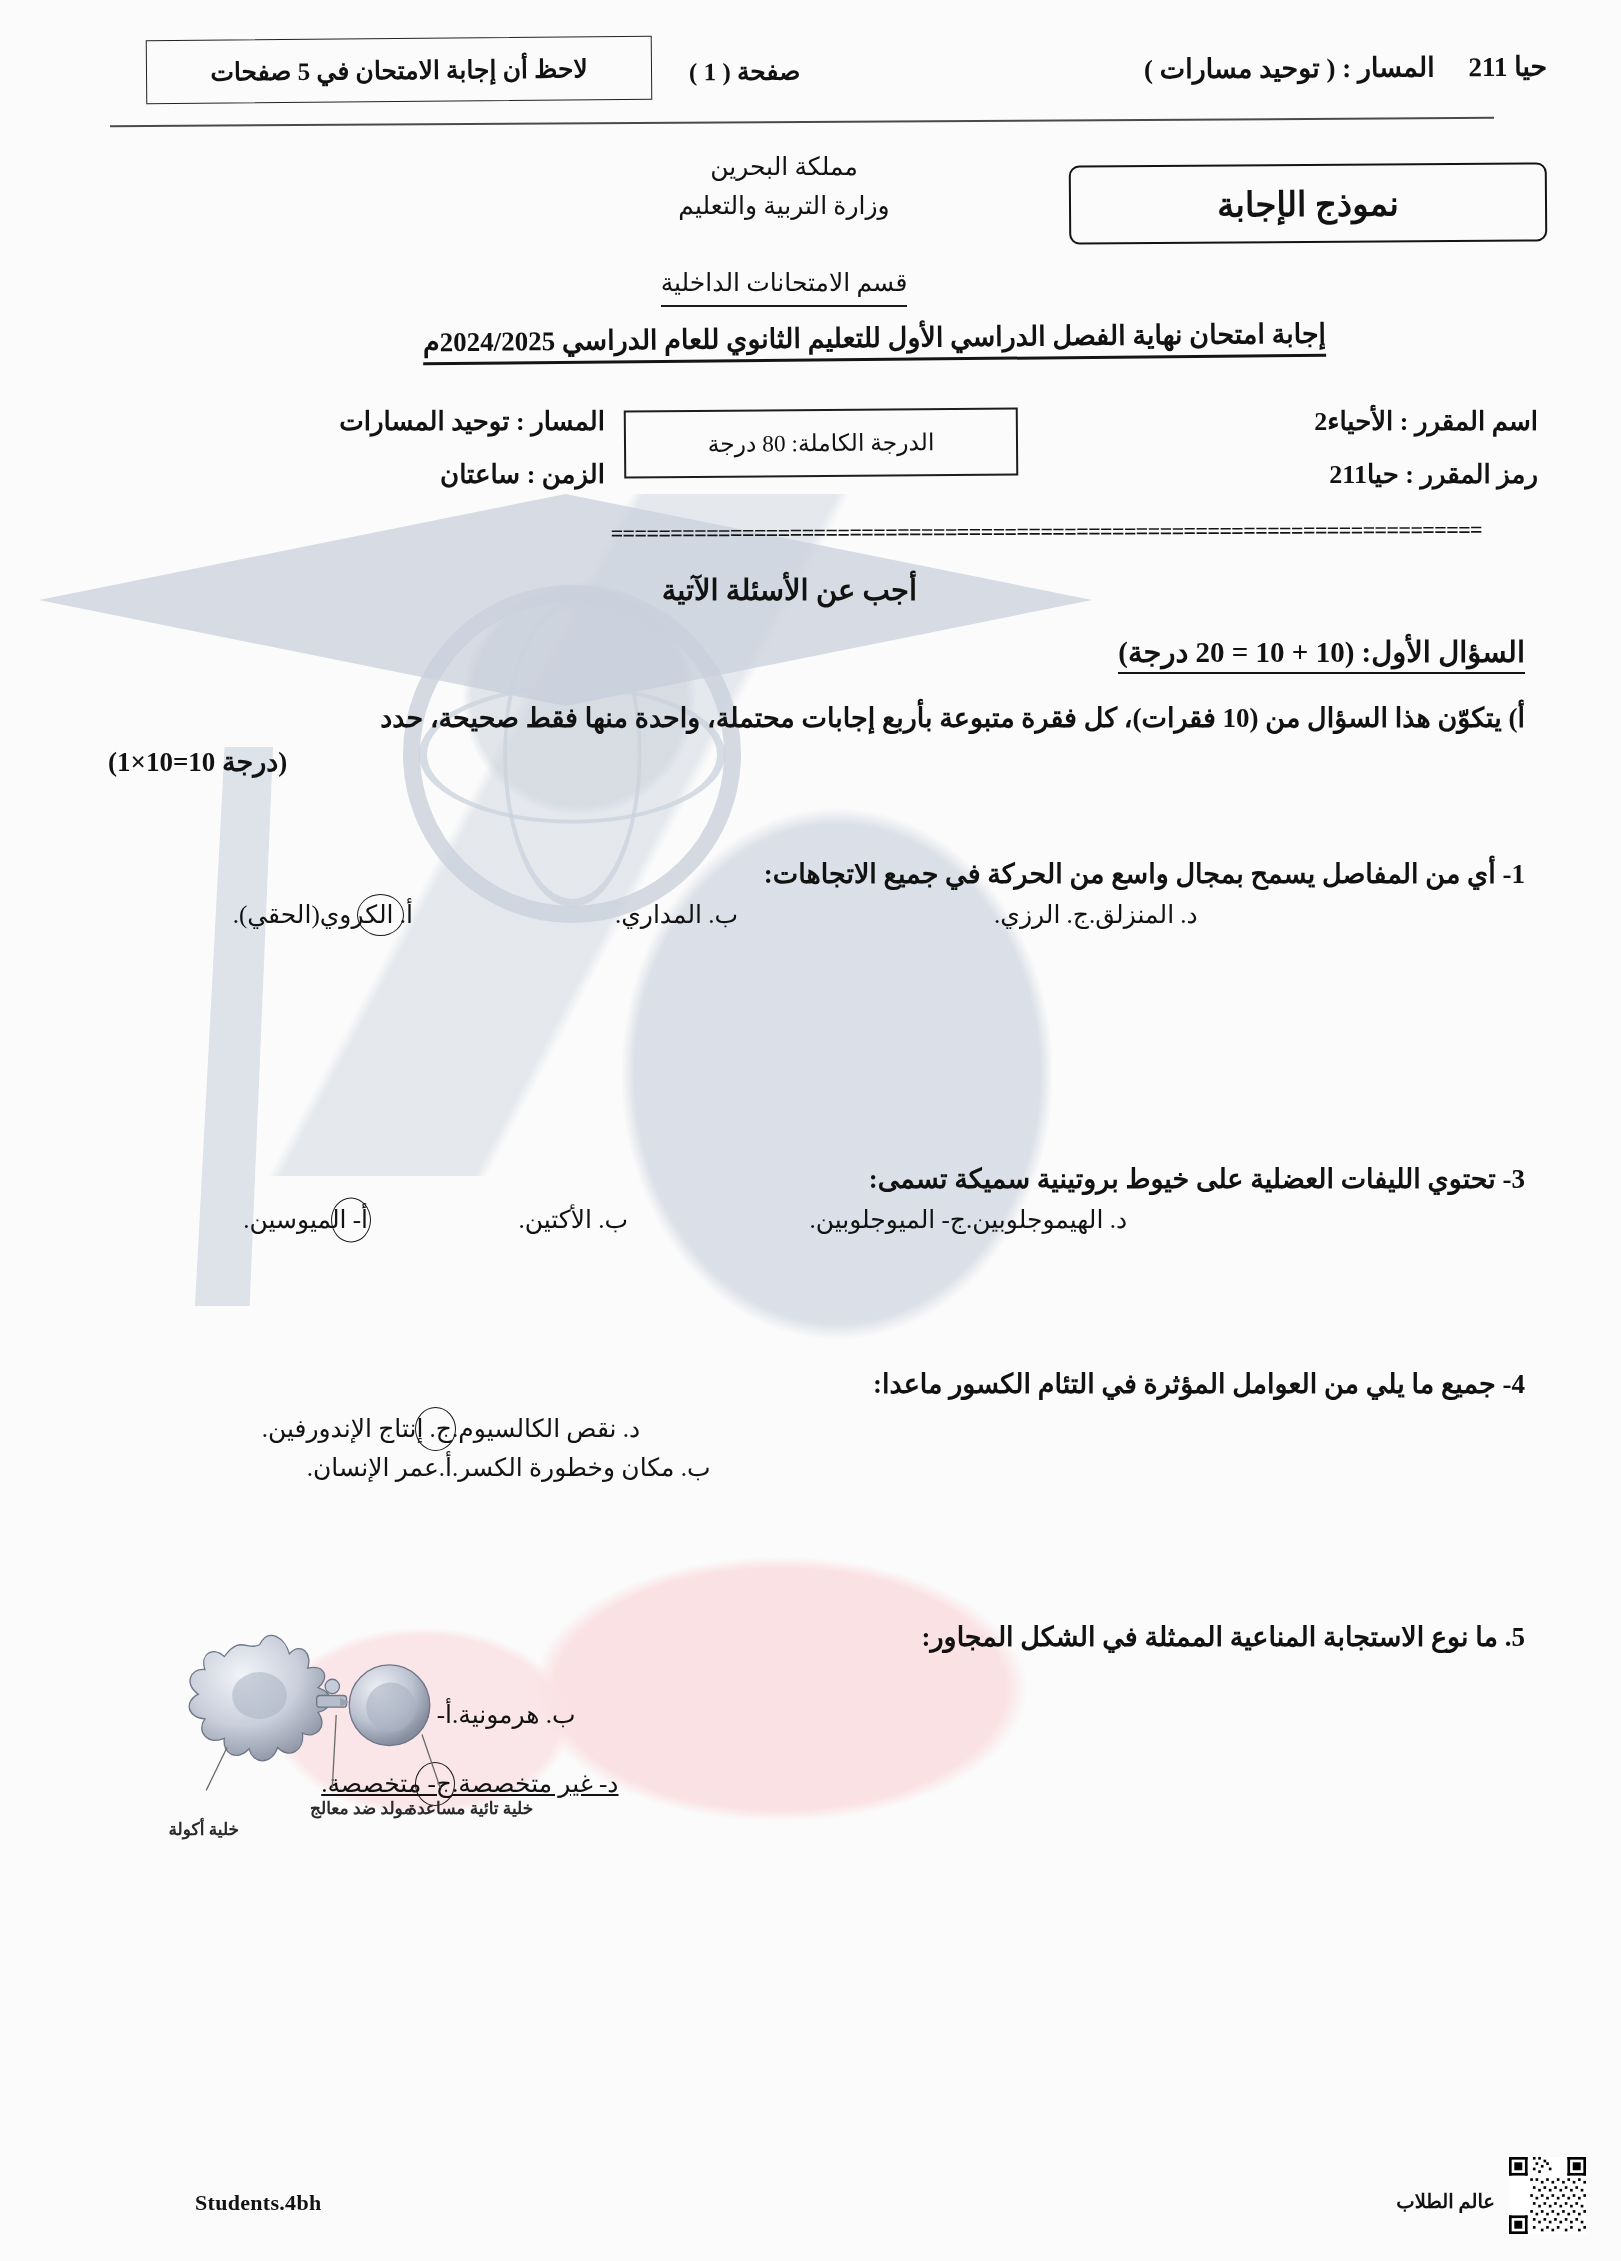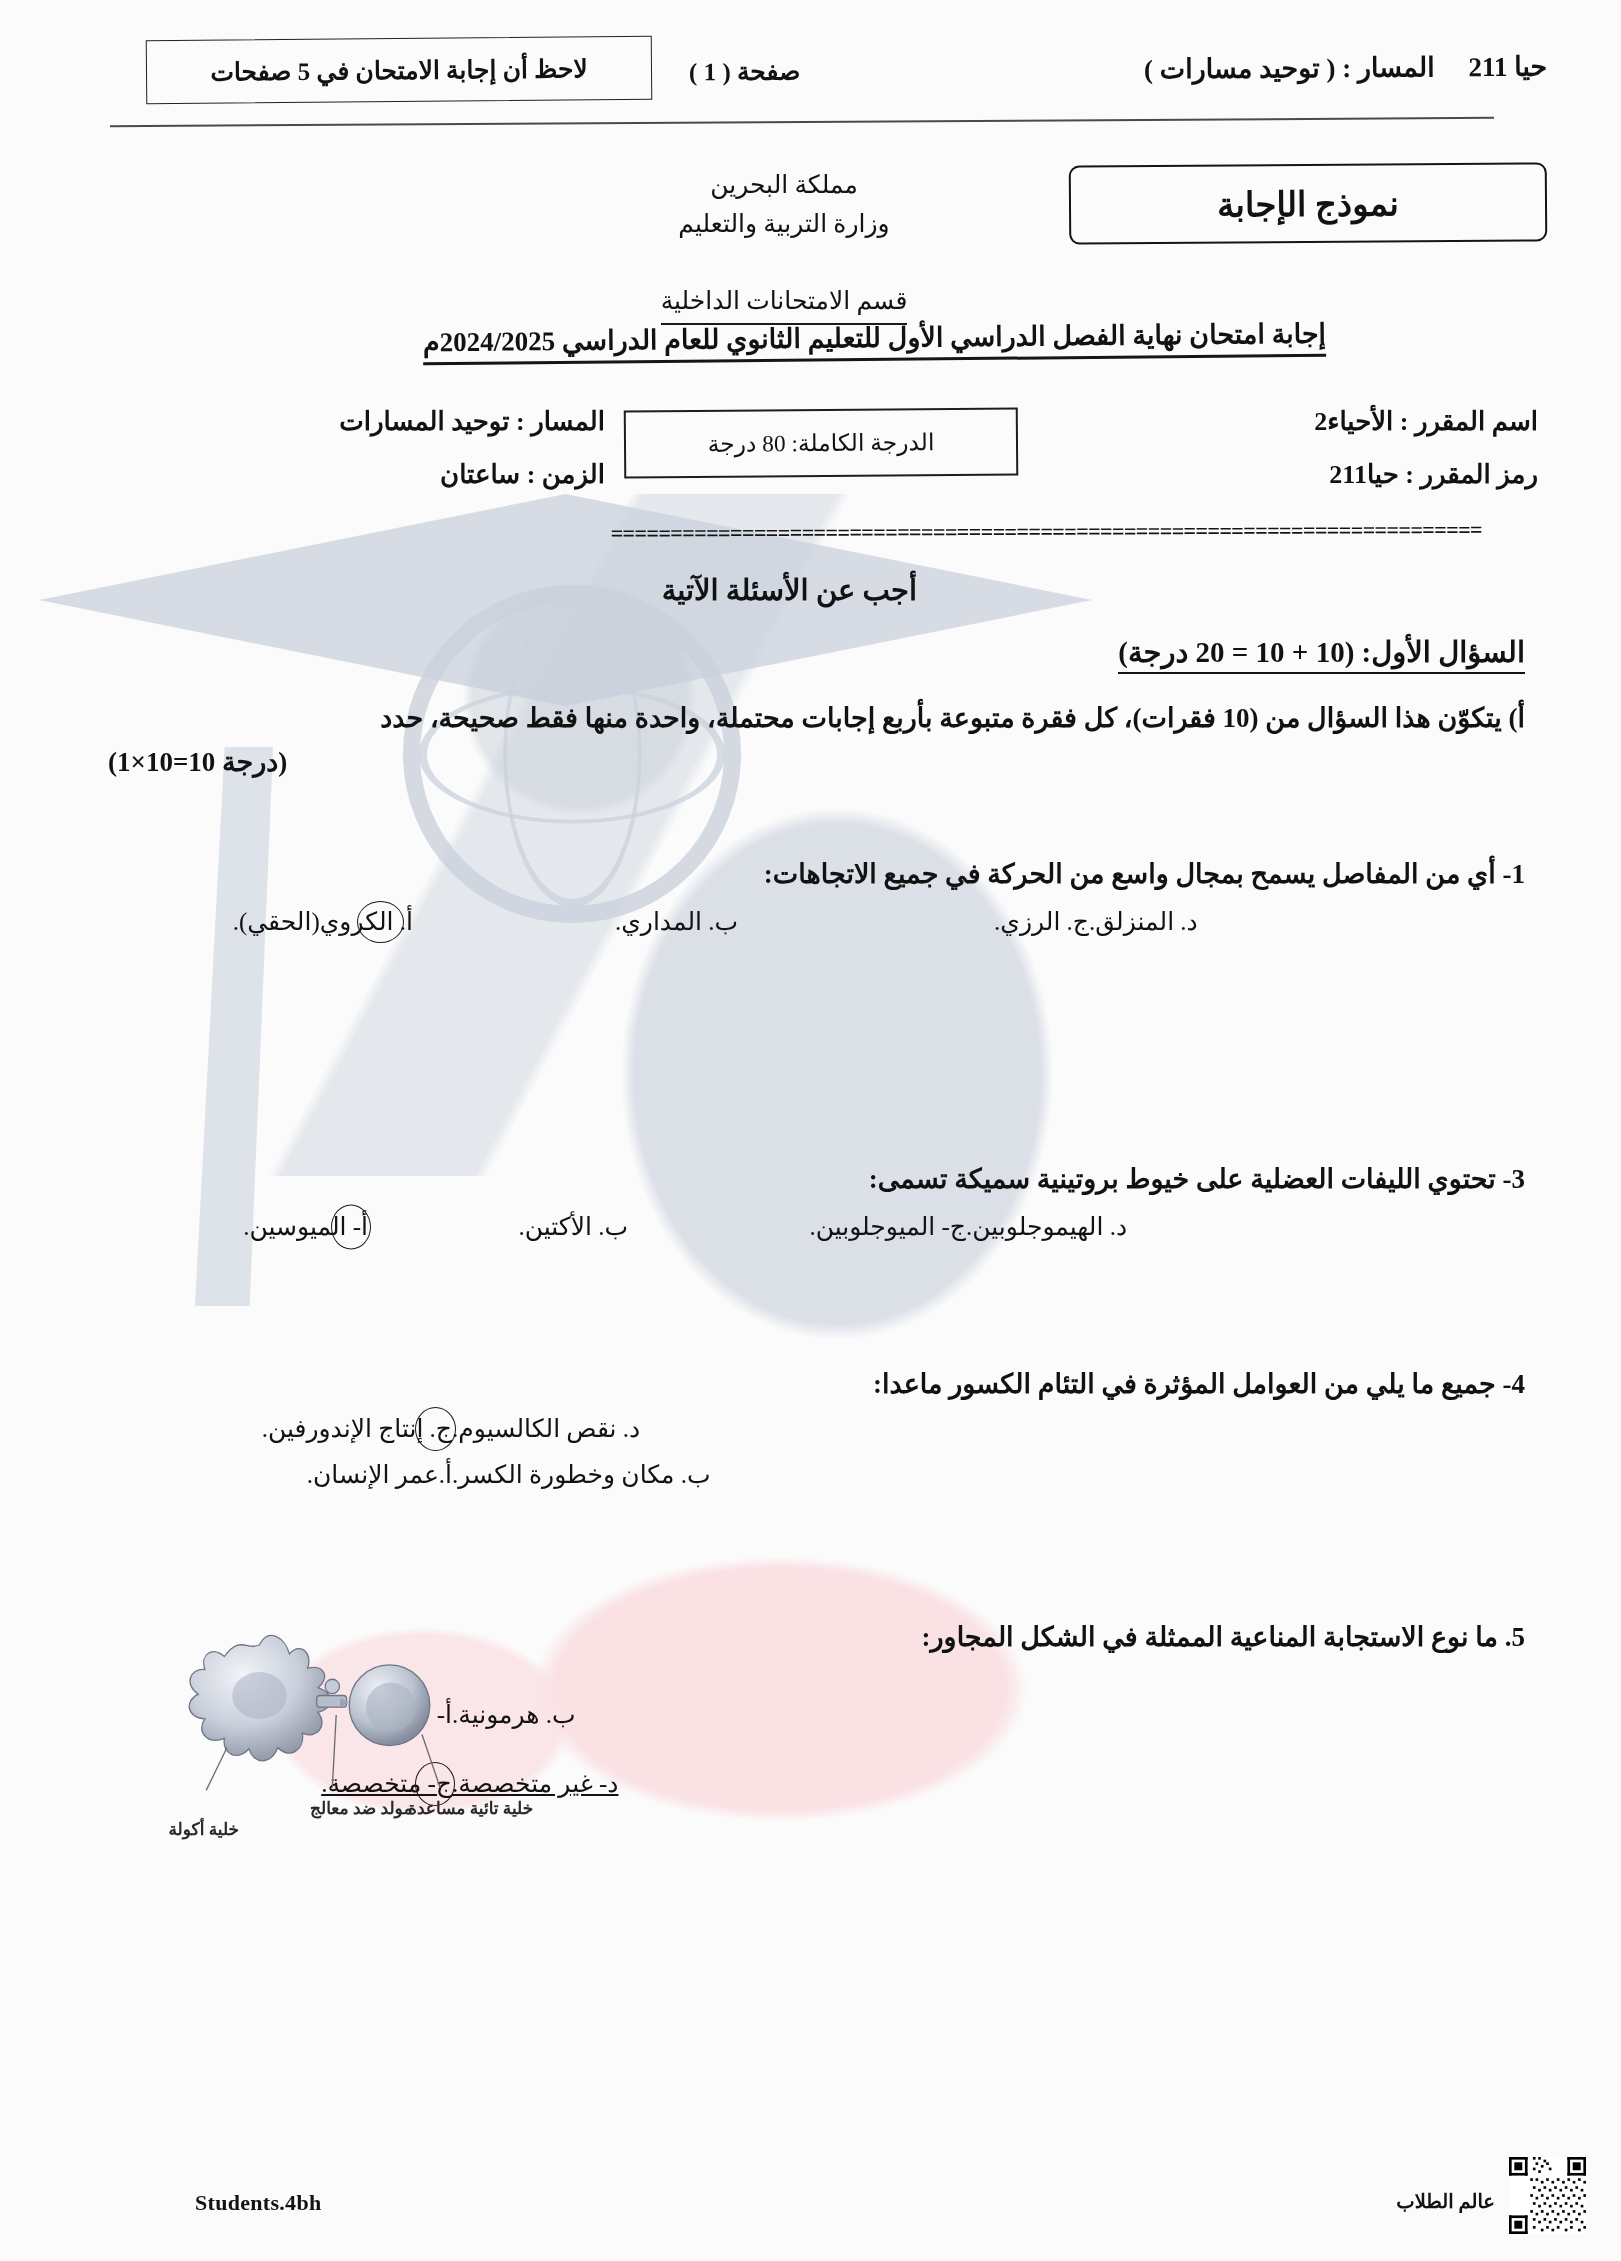--- a/index.html
+++ b/index.html
@@ -89,21 +89,21 @@
     position:absolute;right:75px;top:164px;width:474px;height:75px;
     border:2.6px solid #141414;border-radius:10.4px;
     transform:rotate(-0.4deg);
   }
   .modelbox .t{
     position:absolute;inset:0;display:flex;align-items:center;justify-content:center;
     font-size:34px;font-weight:700;letter-spacing:-0.6px;
   }
 
   .ministry{
-    position:absolute;right:656px;top:166px;text-align:center;width:364px;
+    position:absolute;right:656px;top:148px;text-align:center;width:364px;
     line-height:1.55;font-size:25px;
   }
   .ministry .u{
     display:inline-block;border-bottom:2.6px solid #1a1a1a;padding-bottom:3.2px;margin-top:38px;
   }
 
   .examtitle{
     position:absolute;right:296px;top:322px;
     font-size:27px;font-weight:700;white-space:nowrap;
     border-bottom:3.2px solid #151515;padding-bottom:3.9px;
@@ -146,21 +146,21 @@
   .instr{
     position:absolute;right:97px;top:697px;width:1417px;
     font-size:27px;font-weight:700;line-height:1.62;text-align:justify;
   }
   .instr .marks{float:left;direction:ltr;font-weight:700;}
 
   .q{position:absolute;width:1417px;right:97px;}
   .qtext{font-size:27px;font-weight:700;text-align:right;white-space:nowrap;}
   .opts{
     display:flex;flex-direction:row-reverse;justify-content:flex-start;
-    font-size:25px;margin-top:17px;
+    font-size:25px;margin-top:10px;
   }
   .opt{white-space:nowrap;position:relative;}
   .circled{position:relative;display:inline-block;}
   .circled .ring{
     position:absolute;left:50%;top:50%;
     width:48px;height:43px;border:1.9px solid #1a1a1a;border-radius:50%;
     transform:translate(-50%,-50%);
     pointer-events:none;
   }
 

